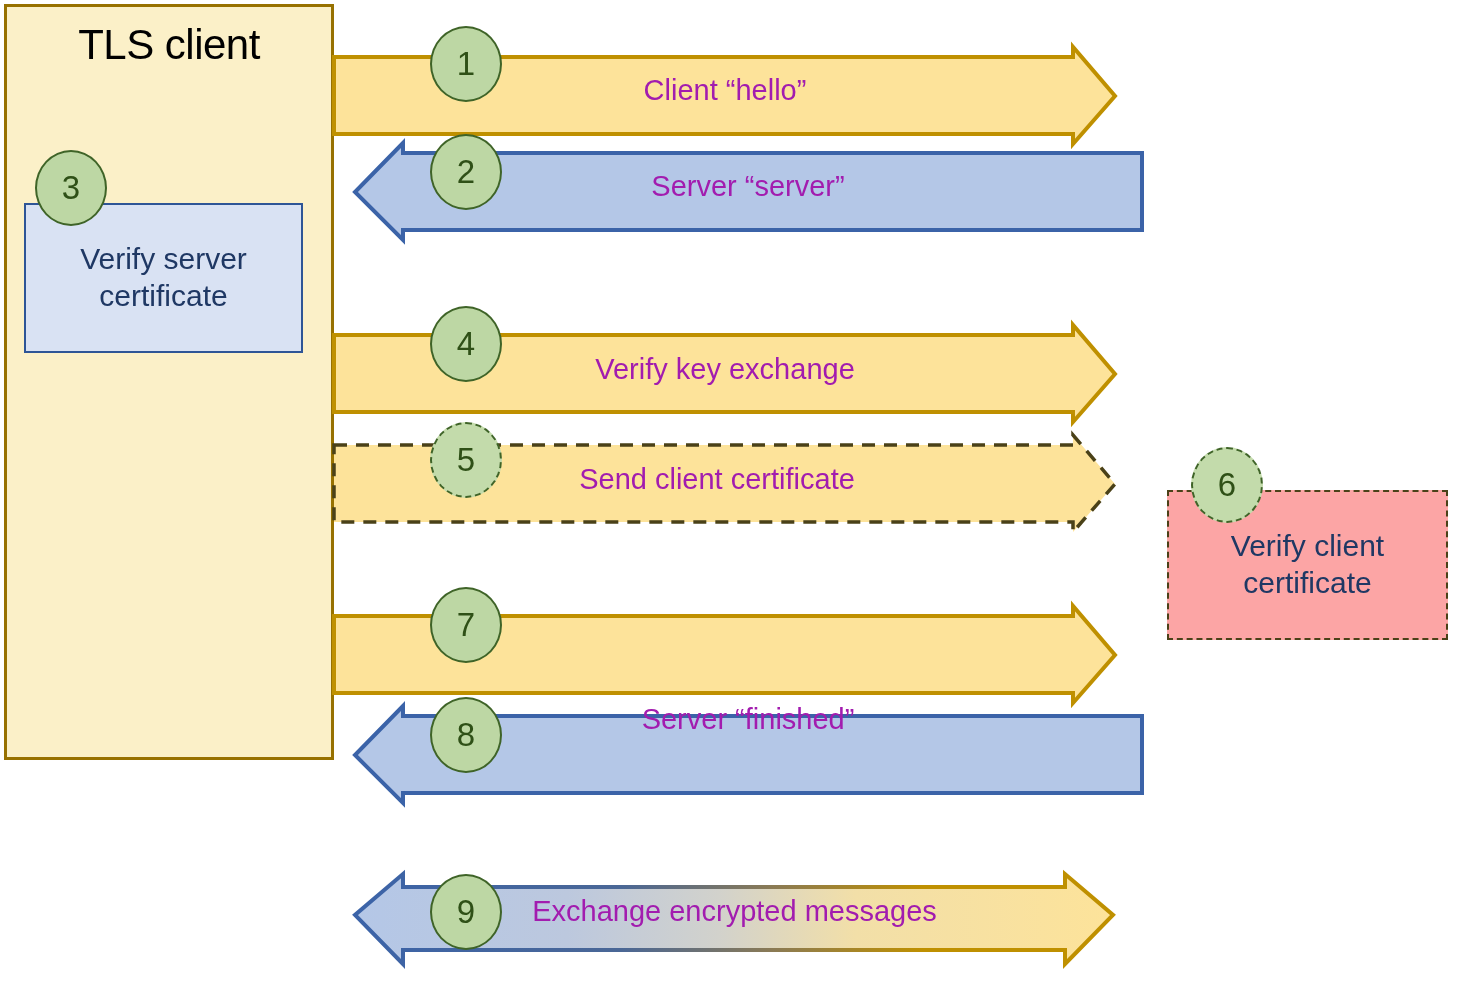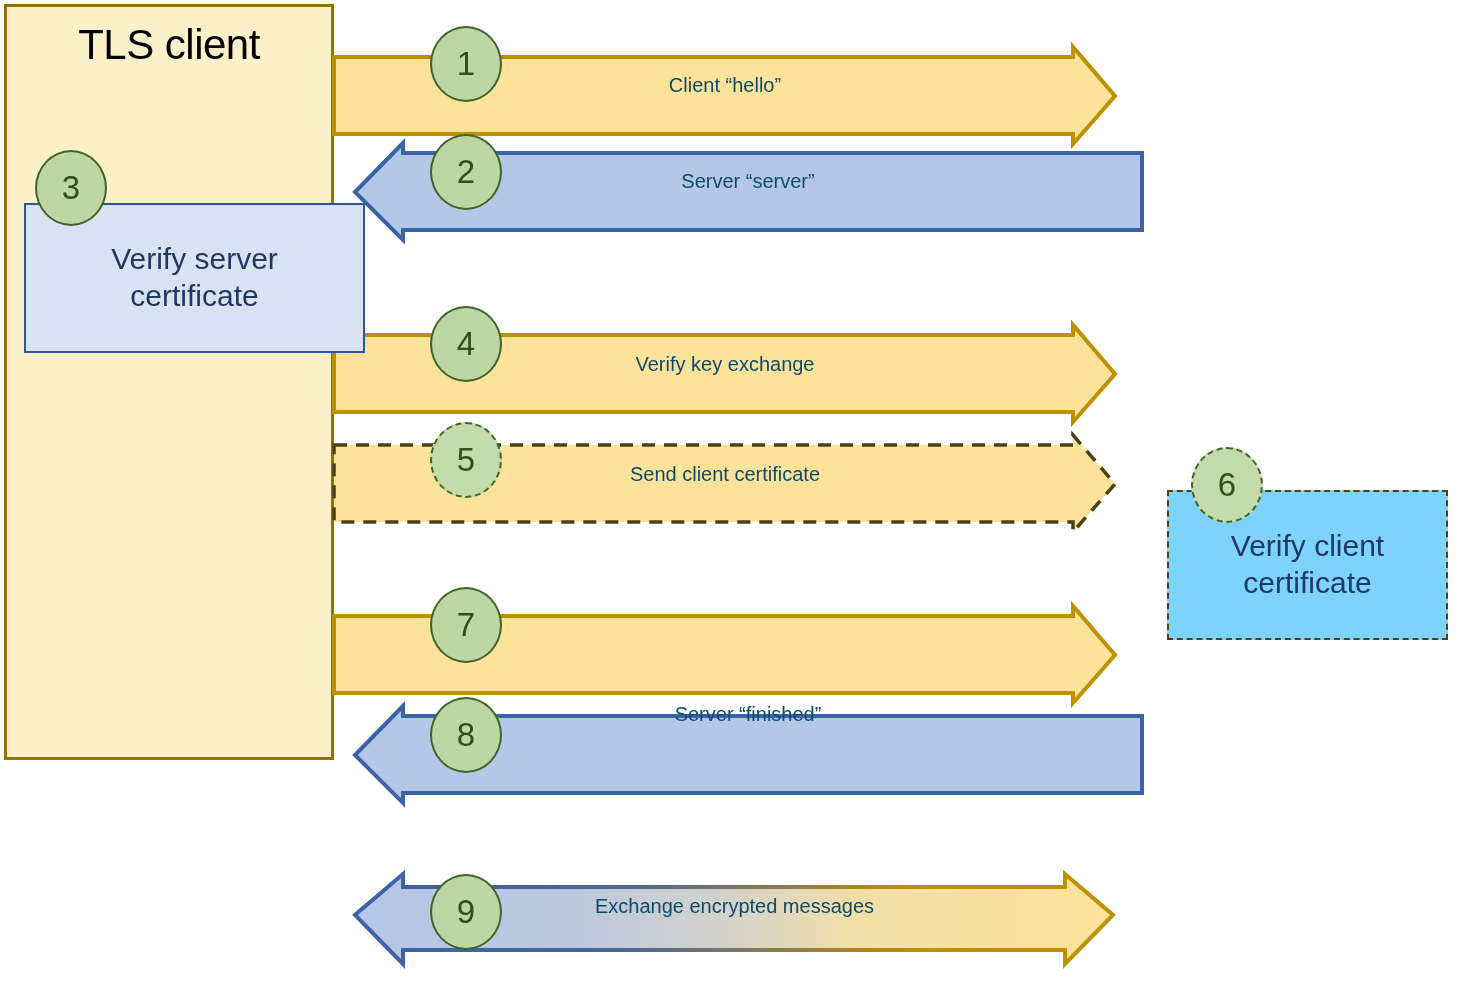--- a/index.html
+++ b/index.html
@@ -54,22 +54,22 @@
     left: 0;
     top: 0;
   }
   .arrow-svg {
     display: block;
     overflow: visible;
   }
   .arrow-label {
     position: absolute;
     text-align: center;
-    font-size: 20px;
-    color: #0c4a6e;
+    font-size: 29px;
+    color: #a21caf;
     white-space: nowrap;
     pointer-events: none;
   }
 
   
   .badge {
     position: absolute;
     width: 72px;
     height: 76px;
     border-radius: 50%;
@@ -97,31 +97,31 @@
     justify-content: center;
     text-align: center;
     line-height: 1.22;
     font-size: 30px;
     color: #1f3864;
     z-index: 20;
   }
   #verify-server-box {
     left: 24px;
     top: 203px;
-    width: 341px;
+    width: 279px;
     height: 150px;
     background: #d9e2f3;
     border: 2.5px solid #2e5596;
   }
   #verify-client-box {
     left: 1167px;
     top: 490px;
     width: 281px;
     height: 150px;
-    background: #7dd3fc;
+    background: #fca5a5;
     border: 2.5px dashed #4a4118;
   }
 </style>
 </head>
 <body>
 
 <div id="stage">
 
   <div class="party-box" id="client-box">
     <div class="party-title">TLS client</div>
@@ -155,21 +155,21 @@
     </svg>
   </div>
   <div class="arrow-label" style="left:334px; top:353px; width:782px;">Verify key exchange</div>
   <div class="badge" style="left:430px; top:306px;">4</div>
 
   <div class="arrow-row" style="left:334px; top:435px;">
     <svg class="arrow-svg" width="782" height="98" viewBox="0 0 782 98">
       <path d="M0,10 L739,10 L739,0 L781,49 L739,97 L739,87 L0,87 Z" fill="#fde39a" stroke="#4a4118" stroke-width="3.5" stroke-dasharray="13 9"></path>
     </svg>
   </div>
-  <div class="arrow-label" style="left:334px; top:463px; width:782px;">Send client certificate</div>
+  <div class="arrow-label" style="left:326px; top:463px; width:782px;">Send client certificate</div>
   <div class="badge dashed" style="left:430px; top:422px;">5</div>
 
   <div class="process-box" id="verify-client-box">
     <span><span>Verify client</span><br><span>certificate</span></span>
   </div>
   <div class="badge dashed" style="left:1191px; top:447px;">6</div>
 
   <div class="arrow-row" style="left:334px; top:606px;">
     <svg class="arrow-svg" width="782" height="98" viewBox="0 0 782 98">
       <path d="M0,10 L739,10 L739,0 L781,49 L739,97 L739,87 L0,87 Z" fill="#fde39a" stroke="#bf9000" stroke-width="4"></path>

